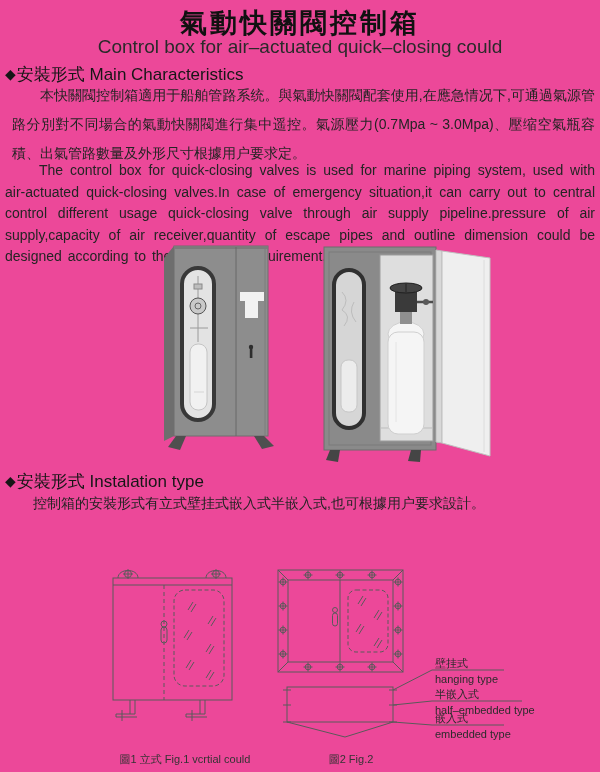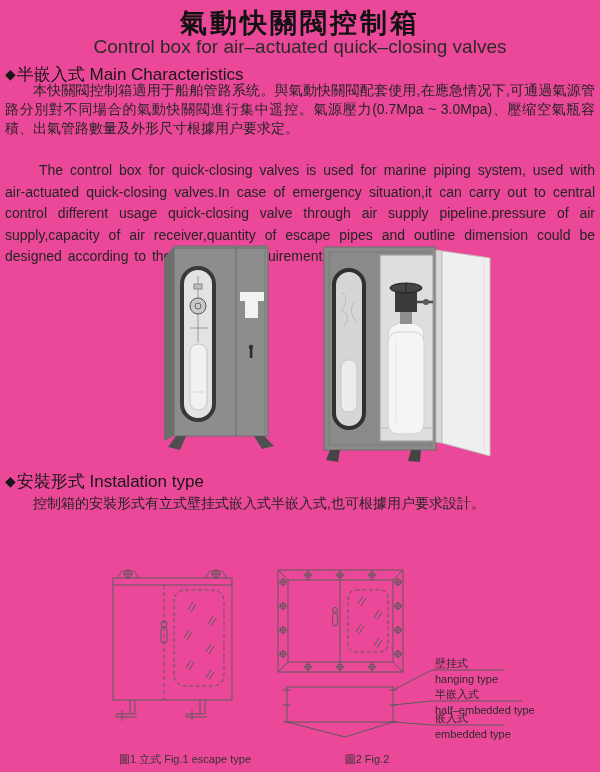--- a/index.html
+++ b/index.html
@@ -5,38 +5,38 @@
   html,body{margin:0;padding:0;background:#ffffff;}
   .page{position:relative;width:600px;height:772px;background:#ec4899;overflow:hidden;
         font-family:"Liberation Sans",sans-serif;color:#1e1e1e;}
   .abs{position:absolute;}
   .title-zh{top:5px;left:0;right:0;text-align:center;font-size:27px;font-weight:bold;
             letter-spacing:3px;color:#111;}
   .title-en{top:36px;left:0;right:0;text-align:center;font-size:19px;color:#2a2a2a;}
   .sec-head{left:5px;font-size:17px;color:#161616;}
   .sec-head .bullet{font-size:14px;vertical-align:1px;margin-right:1px;}
   .para{left:5px;right:5px;text-align:justify;font-size:14px;color:#242424;}
-  .para-zh1{top:81px;line-height:19px;text-indent:28px;}
+  .para-zh1{top:81px;line-height:29px;text-indent:28px;margin-left:7px;}
   .para-en1{top:160px;line-height:21.5px;text-indent:34px;word-spacing:2px;}
   .para-zh2{top:492px;line-height:22px;text-indent:28px;}
   .para-en2{top:515px;line-height:22px;text-indent:34px;word-spacing:2px;}
   .caption{font-size:11px;color:#333;text-align:center;}
   svg text{font-family:"Liberation Sans",sans-serif;fill:#2b2b2b;}
   .fig-line{stroke:#5a5a5a;stroke-width:1;fill:none;}
 </style>
 </head>
 <body>
 
 <div class="page">
 
   <div class="abs title-zh">氣動快關閥控制箱</div>
-  <div class="abs title-en">Control box for air–actuated quick–closing valves</div>
+  <div class="abs title-en">Control box for air–actuated quick–closing could</div>
 
   <div class="abs sec-head" style="top:63px;">
-    <span class="bullet">◆</span><span>半嵌入式 Main Characteristics</span>
+    <span class="bullet">◆</span><span>安裝形式 Main Characteristics</span>
   </div>
   <div class="abs para para-zh1">本快關閥控制箱適用于船舶管路系统。與氣動快關閥配套使用,在應急情况下,可通過氣源管路分別對不同場合的氣動快關閥進行集中遥控。氣源壓力(0.7Mpa ~ 3.0Mpa)、壓缩空氣瓶容積、出氣管路數量及外形尺寸根據用户要求定。</div>
   <div class="abs para para-en1">The control box for quick-closing valves is used for marine piping system, used with air-actuated quick-closing valves.In case of emergency situation,it can carry out to central control different usage quick-closing valve through air supply pipeline.pressure of air supply,capacity of air receiver,quantity of escape pipes and outline dimension could be designed according to the customers requirement.</div>
 
   <svg class="abs" style="left:116px;top:242px;" width="176" height="216" viewBox="0 0 176 216">
     <g>
       <polygon points="48,16 58,4 58,194 48,199" fill="#6e6e6e"></polygon>
       <rect x="58" y="4" width="94" height="190" fill="#8d8d8d" stroke="#6f6f6f"></rect>
       <rect x="58" y="4" width="94" height="3" fill="#7b7b7b"></rect>
       <line x1="120" y1="5" x2="120" y2="194" stroke="#696969"></line>
@@ -259,16 +259,16 @@
     <g font-size="11">
       <text x="163" y="101">壁挂式</text>
       <text x="163" y="117">hanging type</text>
       <text x="163" y="132">半嵌入式</text>
       <text x="163" y="148">half–embedded type</text>
       <text x="163" y="156">嵌入式</text>
       <text x="163" y="172">embedded type</text>
     </g>
   </svg>
 
-  <div class="abs caption" style="left:95px;top:752px;width:180px;">圖1 立式 Fig.1 escape type</div>
-  <div class="abs caption" style="left:312px;top:752px;width:110px;text-align:center;">圖2 Fig.2</div>
+  <div class="abs caption" style="left:95px;top:752px;width:180px;">圖1 立式 Fig.1 vcrtial could</div>
+  <div class="abs caption" style="left:296px;top:752px;width:110px;text-align:center;">圖2 Fig.2</div>
 
 </div>
 
 </body></html>

